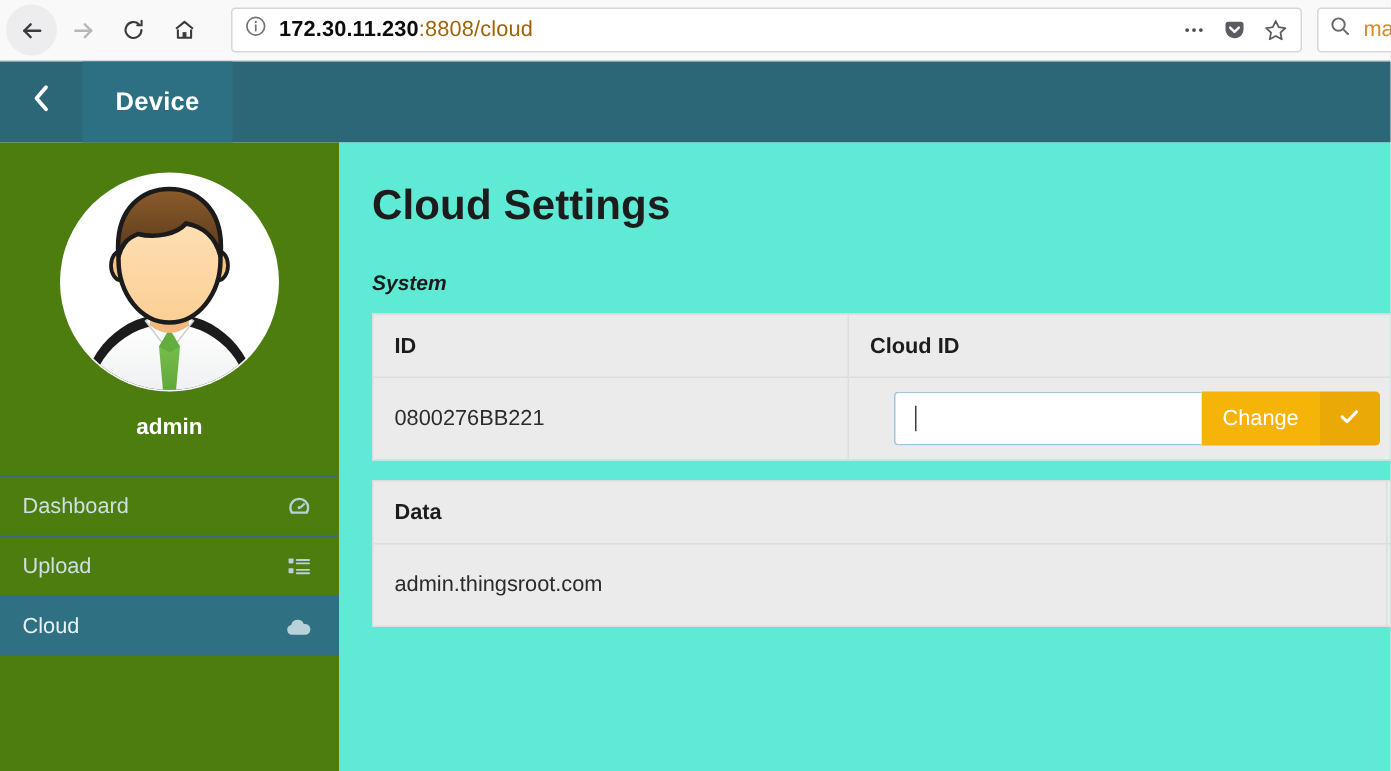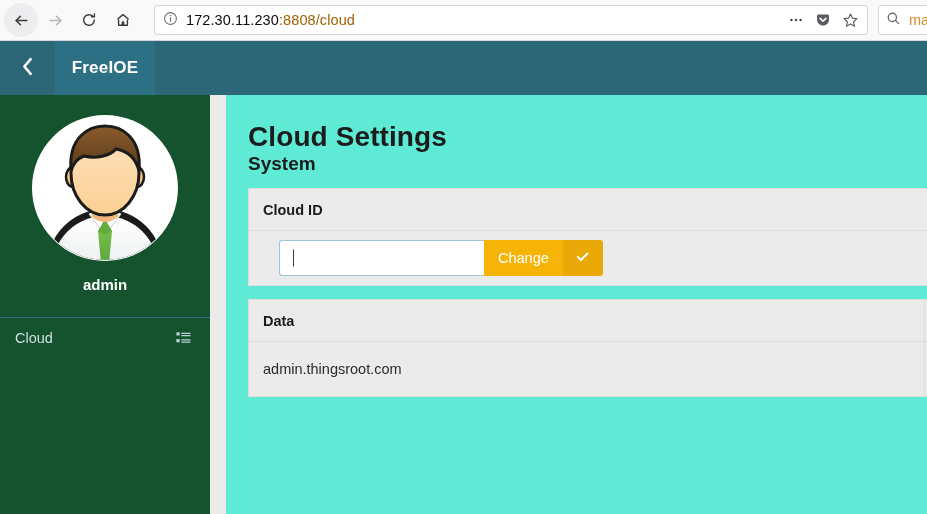--- a/index.html
+++ b/index.html
@@ -38,21 +38,21 @@
     padding: 0 8px;
   }
   .urlbar .info-icon { margin-right: 8px; flex: 0 0 auto; }
   .url-text {
     flex: 1 1 auto;
     font-size: 14.5px;
     color: #0c0c0d;
     white-space: nowrap; overflow: hidden;
     letter-spacing: .1px;
   }
-  .url-text .url-host { color: #0c0c0d; font-weight: 400; }
+  .url-text .url-host { color: #0c0c0d; font-weight: 700; }
   .url-text .url-rest { color: #a16207; }
   .urlbar-icons { display: flex; align-items: center; gap: 11px; margin-left: 8px; flex: 0 0 auto; }
   .urlbar-icons > span { display: flex; align-items: center; }
 
   .searchbar {
     margin-left: 10px;
     width: 110px; height: 30px;
     background: #ffffff;
     border: 1px solid #d7d7db;
     border-radius: 3px;
@@ -87,22 +87,22 @@
     color: #ffffff;
     font-size: 17px;
     font-weight: 600;
     letter-spacing: .2px;
   }
   .header-rest { flex: 1; }
 
   
   .sidebar {
     position: absolute; top: 95px; left: 0;
-    width: 210px; height: 419px;
-    background: #14532d;
+    width: 226px; height: 419px;
+    background: #4d7c0f;
     overflow: hidden;
   }
   .profile {
     padding-top: 20px;
     display: flex; flex-direction: column; align-items: center;
   }
   .avatar {
     width: 146px; height: 146px;
     border-radius: 50%;
     background: #ffffff;
@@ -141,23 +141,25 @@
     padding: 26px 0 0 22px;
     overflow: hidden;
   }
   .page-title {
     font-size: 28px;
     font-weight: 700;
     color: #1c1c1c;
     letter-spacing: .1px;
   }
   .section-title {
-    font-size: 19px;
+    margin-top: 27px;
+    font-size: 14px;
     font-weight: 700;
     color: #1c1c1c;
+    font-style: italic;
   }
 
   .table {
     margin-top: 13px;
     width: 692px;
     border: 1px solid #dddddd;
     border-bottom: none;
     background: #ebebeb;
   }
   .table .trow { display: flex; }
@@ -317,21 +319,21 @@
 </div>
 
 <div class="app-header">
   <div class="header-back">
     <span>
       <svg width="15" height="19" viewBox="0 0 14 18" fill="none" stroke="#ffffff" stroke-width="2.4" stroke-linecap="round" stroke-linejoin="round">
           <path d="M10 2L4 9l6 7"></path>
         </svg>
     </span>
   </div>
-  <div class="header-brand">FreeIOE</div>
+  <div class="header-brand">Device</div>
   <div class="header-rest"></div>
 </div>
 
 <div class="sidebar">
   <div class="profile">
     <div class="avatar">
       <svg viewBox="0 0 146 146">
         <defs>
           <linearGradient id="hairG" x1="0" y1="0" x2="0" y2="1">
             <stop offset="0" stop-color="#8a5b2b"></stop>
@@ -373,45 +375,65 @@
 
           <path d="M39 56 C36 22 57 11 73 11 C89 11 110 22 107 56 C104 44 96 36 84 34 C78 41 64 44 52 41 C44 44 41 49 39 56 Z" fill="url(#hairG)" stroke="#1b1b1b" stroke-width="3"></path>
         </g>
       </svg>
     </div>
     <div class="profile-name">admin</div>
   </div>
 
   <div class="nav-menu">
     <div class="nav-item">
-      <span class="nav-label">Cloud</span>
+      <span class="nav-label">Dashboard</span>
+      <span class="nav-icon">
+        <svg width="17" height="17" viewBox="0 0 16 16" fill="currentColor">
+            <path d="M8 2.6A6.3 6.3 0 0 0 1.7 8.9c0 1.4.45 2.7 1.2 3.75h10.2A6.25 6.25 0 0 0 14.3 8.9 6.3 6.3 0 0 0 8 2.6zm0 1.5a4.8 4.8 0 0 1 4.8 4.8c0 .9-.25 1.75-.68 2.47H3.88A4.78 4.78 0 0 1 3.2 8.9 4.8 4.8 0 0 1 8 4.1z"></path>
+            <path d="M8 9.9a1.05 1.05 0 1 0 0-2.1 1.05 1.05 0 0 0 0 2.1z"></path>
+            <path d="M10.9 5.8L8.4 8.3l.95.95 2.5-2.5z"></path>
+          </svg>
+      </span>
+    </div>
+    <div class="nav-item">
+      <span class="nav-label">Upload</span>
       <span class="nav-icon">
         <svg width="17" height="17" viewBox="0 0 16 16" fill="currentColor">
             <rect x="1.3" y="3.1" width="3.1" height="3.1" rx=".5"></rect>
             <rect x="1.3" y="9.3" width="3.1" height="3.1" rx=".5"></rect>
             <rect x="5.9" y="3.5" width="8.8" height="1.2" rx=".5"></rect>
             <rect x="5.9" y="5.6" width="8.8" height="1.2" rx=".5"></rect>
             <rect x="5.9" y="9.7" width="8.8" height="1.2" rx=".5"></rect>
             <rect x="5.9" y="11.8" width="8.8" height="1.2" rx=".5"></rect>
           </svg>
       </span>
     </div>
+    <div class="nav-item active">
+      <span class="nav-label">Cloud</span>
+      <span class="nav-icon">
+        <svg width="18" height="18" viewBox="0 0 16 16" fill="currentColor">
+            <path d="M12.5 12.6H4.2a2.9 2.9 0 0 1-.5-5.75 3.9 3.9 0 0 1 7.45-.6 2.75 2.75 0 0 1 1.35 6.35z"></path>
+          </svg>
+      </span>
+    </div>
   </div>
 </div>
 
 <div class="content">
   <div class="page-title">Cloud Settings</div>
 
   <div class="section-title">System</div>
 
   <div class="table">
     <div class="trow thead">
+      <div class="tcell col-id">ID</div>
       <div class="tcell col-cloudid">Cloud ID</div>
     </div>
     <div class="trow row-body last">
+      <div class="tcell col-id">0800276BB221</div>
       <div class="tcell col-cloudid">
         <div class="input-group">
           <span class="input-wrap">
             <input class="text-input" type="text" placeholder="" style="">
             <span class="caret"></span>
           </span>
           <button class="btn-change">Change</button>
           <button class="btn-check">
             <span>
               <svg width="15" height="15" viewBox="0 0 16 16" fill="none" stroke="#ffffff" stroke-width="2.2" stroke-linecap="round" stroke-linejoin="round">

